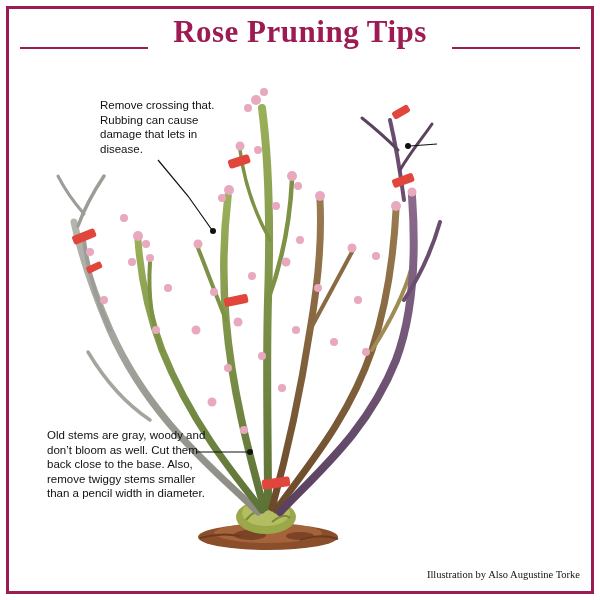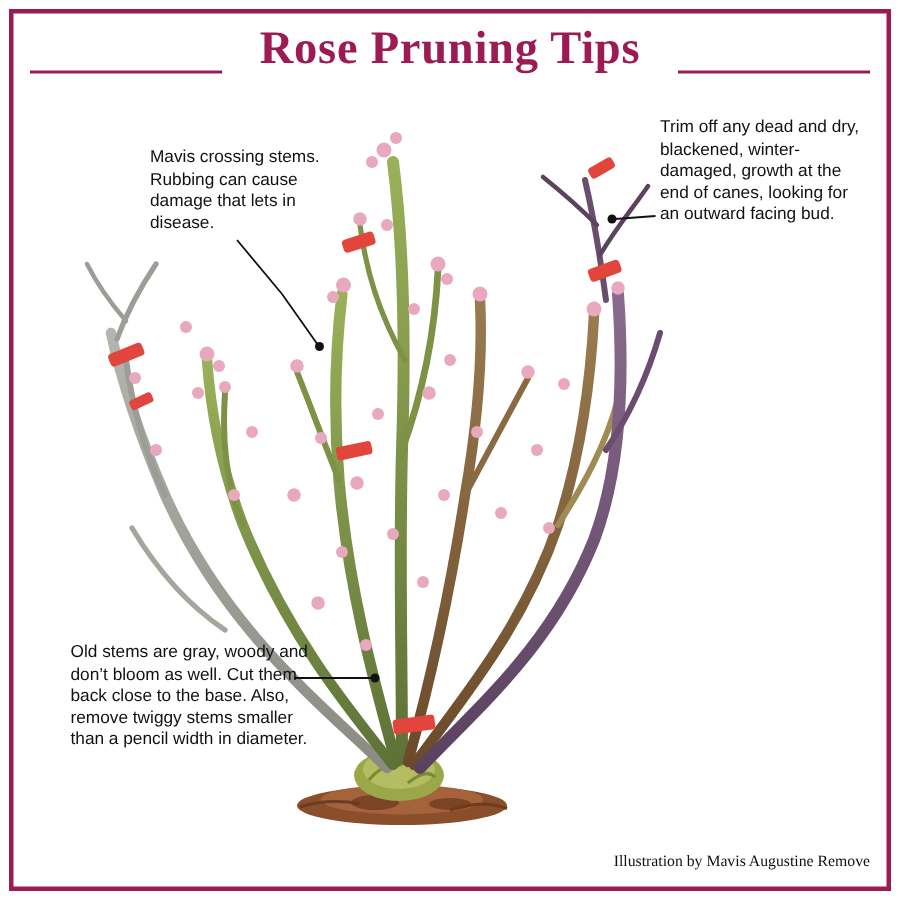--- a/index.html
+++ b/index.html
@@ -211,18 +211,17 @@
     <g stroke="#111111" stroke-width="1.2" fill="none">
       <path d="M158 160 L 188 196 L 212 230"></path>
       <circle cx="213" cy="231" r="3" fill="#111111" stroke="none"></circle>
       <path d="M437 144 L 410 146"></path>
       <circle cx="408" cy="146" r="3" fill="#111111" stroke="none"></circle>
       <path d="M196 452 L 248 452"></path>
       <circle cx="250" cy="452" r="3" fill="#111111" stroke="none"></circle>
     </g>
   </svg>
 
-  <div class="callout c1">Mavis crossing stems. Rubbing can cause damage that lets in disease.</div>
-  <div class="callout c2">Trim off any dead and dry, blackened, winter-damaged, growth at the end of canes, looking for an outward facing bud.</div>
+  <div class="callout c1">Remove crossing that. Rubbing can cause damage that lets in disease.</div>
   <div class="callout c3">Old stems are gray, woody and don’t bloom as well. Cut them back close to the base. Also, remove twiggy stems smaller than a pencil width in diameter.</div>
 
-  <div class="credit">Illustration by Mavis Augustine Remove</div>
+  <div class="credit">Illustration by Also Augustine Torke</div>
 </div>
 
 </body></html>

